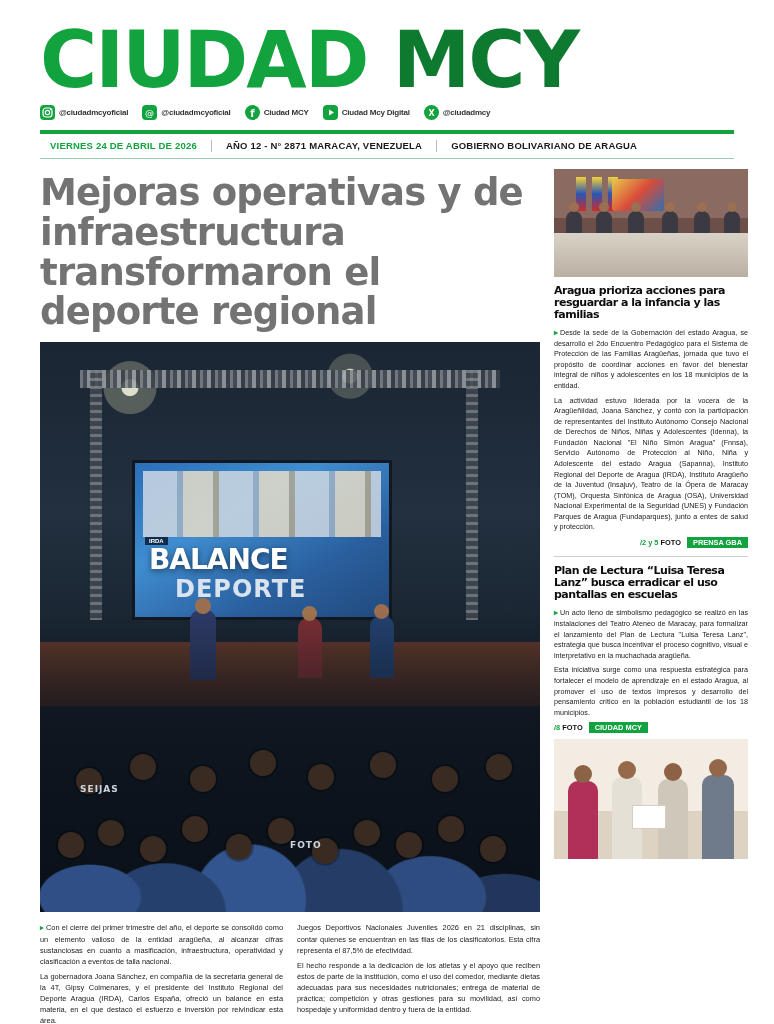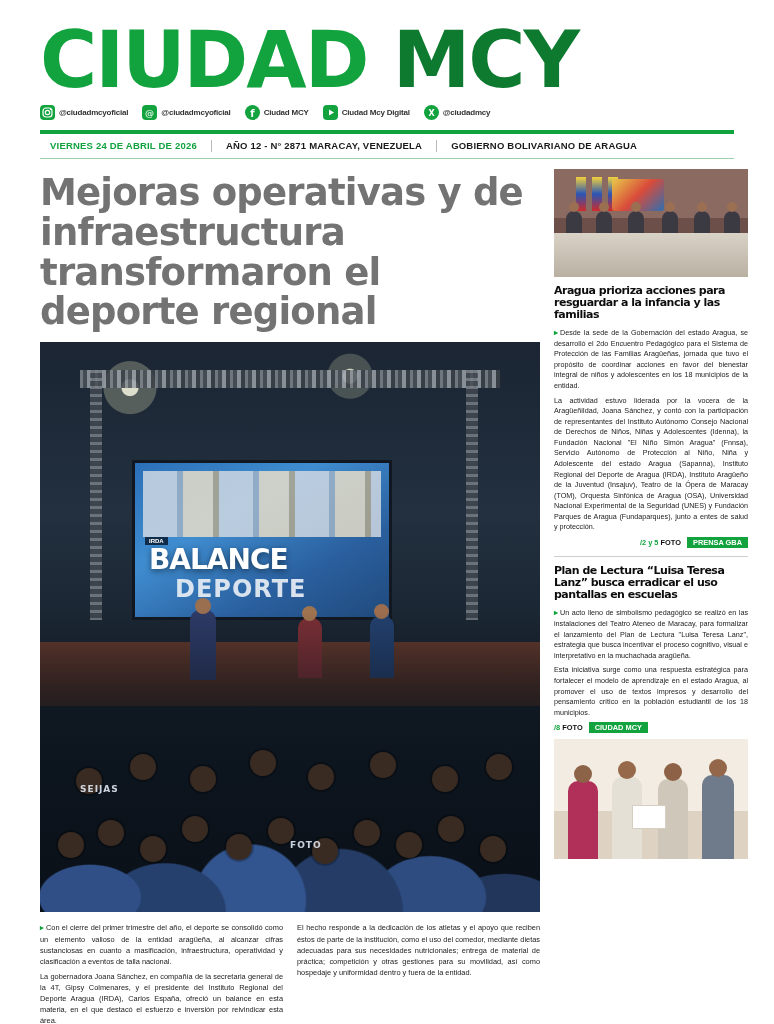--- a/index.html
+++ b/index.html
@@ -325,20 +325,21 @@
         <span class="mp-label" style="left:250px; bottom:62px;">FOTO</span>
       </div>
 
       <div class="lead-cols">
         <div class="lead-col">
           <p><span class="arrow-mark">▸</span> <span>Con el cierre del primer trimestre del año, el deporte se consolidó como un elemento valioso de la entidad aragüeña, al alcanzar cifras sustanciosas en cuanto a masificación, infraestructura, operatividad y clasificación a eventos de talla nacional.</span></p>
           <p>La gobernadora Joana Sánchez, en compañía de la secretaria general de la 4T, Gipsy Colmenares, y el presidente del Instituto Regional del Deporte Aragua (IRDA), Carlos España, ofreció un balance en esta materia, en el que destacó el esfuerzo e inversión por reivindicar esta área.</p>
 
         </div>
         <div class="lead-col">
+          <p>Juegos Deportivos Nacionales Juveniles 2026 en 21 disciplinas, sin contar quienes se encuentran en las filas de los clasificatorios. Esta cifra representa el 87,5% de efectividad.</p>
           <p>El hecho responde a la dedicación de los atletas y el apoyo que reciben éstos de parte de la institución, como el uso del comedor, mediante dietas adecuadas para sus necesidades nutricionales; entrega de material de práctica; competición y otras gestiones para su movilidad, así como hospedaje y uniformidad dentro y fuera de la entidad.</p>
 
         </div>
       </div>
     </div>
 
     <div class="col-right">
 
       <div class="side-photo">
         <div class="sp-wall"></div>

